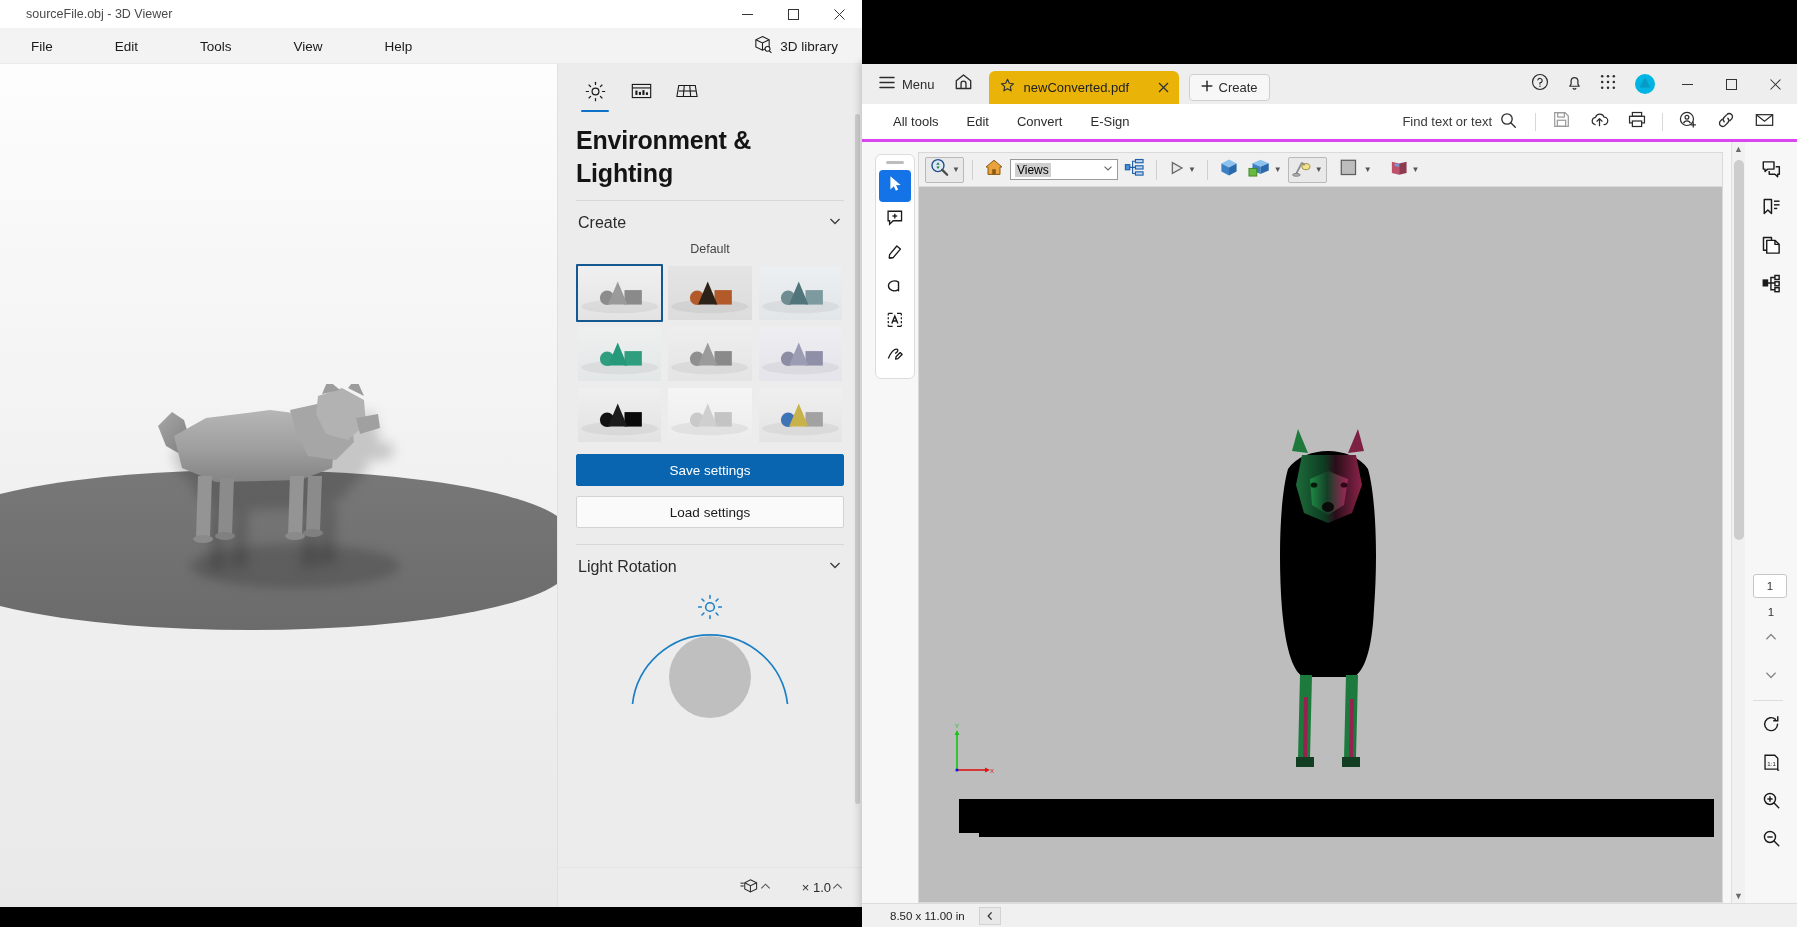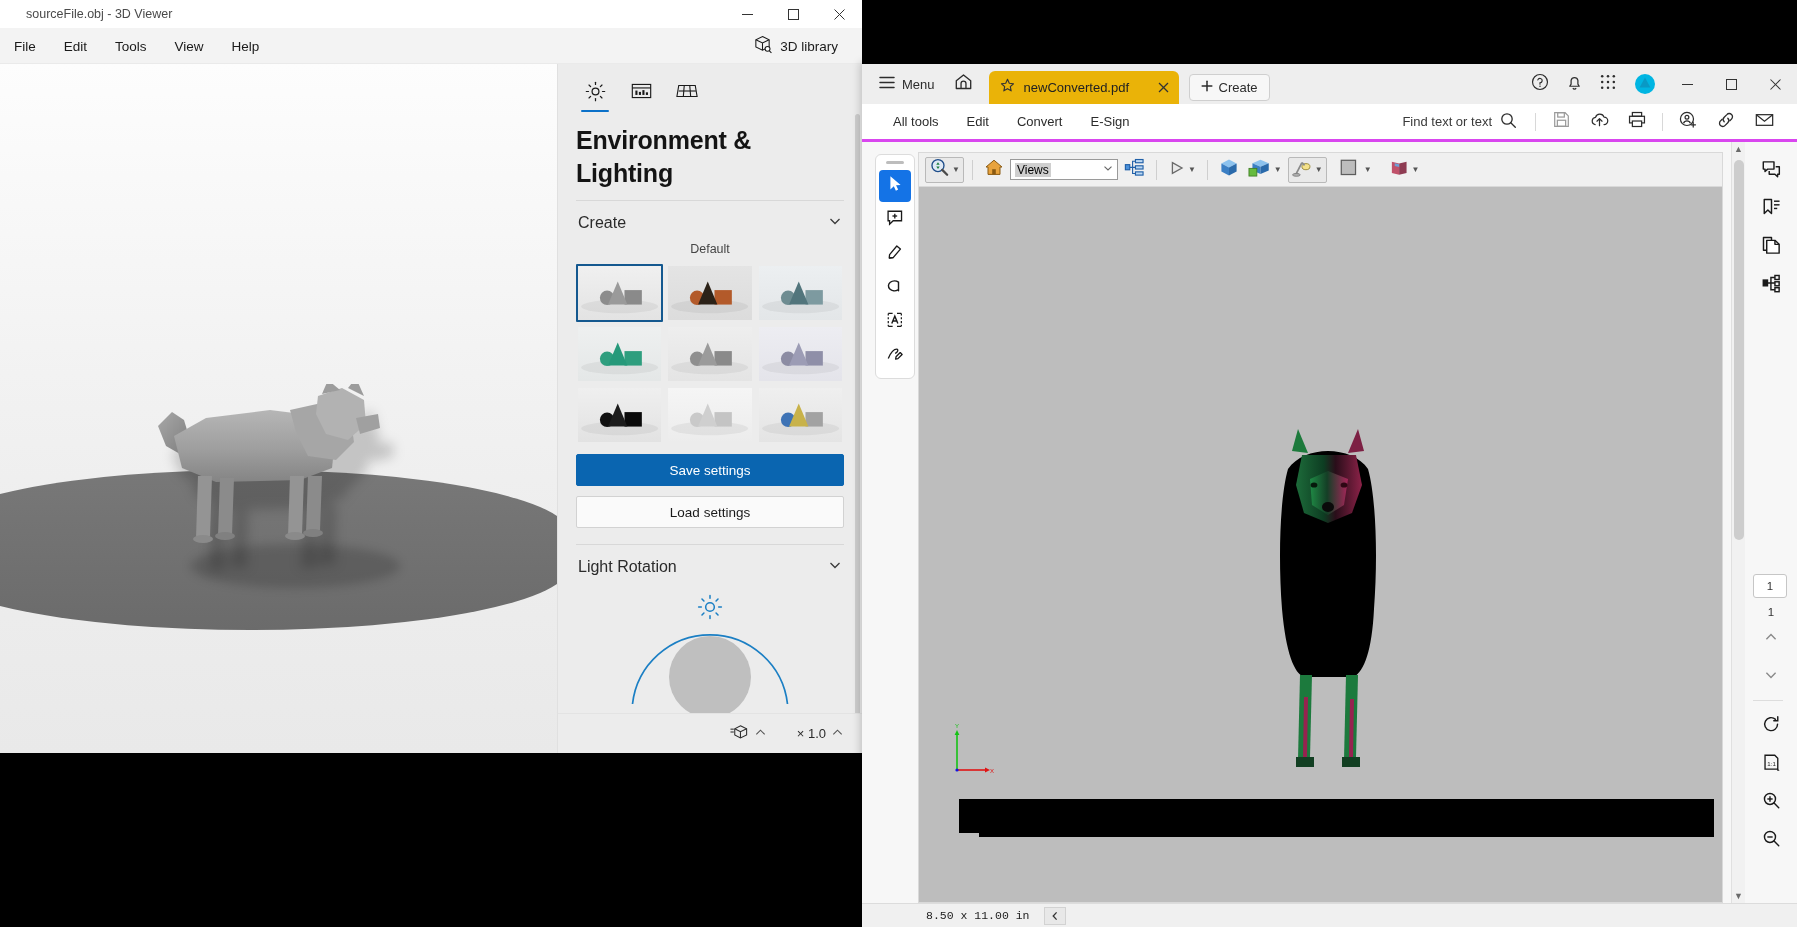--- a/index.html
+++ b/index.html
@@ -7,21 +7,21 @@
   html, body {
     width: 1797px; height: 927px;
     overflow: hidden;
     font-family: "Liberation Sans", sans-serif;
     background: #000;
   }
   .root { position: relative; width: 1797px; height: 927px; }
 
   
   .viewer-win {
-    position: absolute; left: 0; top: 0; width: 862px; height: 753px;
+    position: absolute; left: 0; top: 0; width: 862px; height: 907px;
     background: #86efac;
   }
   .viewer-titlebar {
     height: 28px; background: #ffffff; display: flex; align-items: center;
     position: relative;
   }
   .viewer-title {
     font-size: 12.5px; color: #4a4a4a; margin-left: 26px;
     font-family: "Liberation Sans", sans-serif;
   }
@@ -33,21 +33,21 @@
   .win-ctrl svg { display: block; }
 
   .viewer-menubar {
     height: 36px; background: #f3f3f3; display: flex; align-items: center;
     position: relative; border-bottom: 1px solid #eaeaea;
   }
   .menu-item {
     font-size: 13.5px; color: #1a1a1a; padding: 6px 0; margin-left: 0;
     font-family: "Liberation Sans", sans-serif;
   }
-  .menu-item-box { padding: 5px 14px; cursor: default; }
+  .menu-item-box { padding: 5px 31px; cursor: default; }
   .lib-button {
     position: absolute; right: 14px; top: 4px; height: 28px;
     display: flex; align-items: center; gap: 8px; padding: 0 10px;
     font-size: 13.5px; color: #1a1a1a; cursor: default;
   }
 
   .viewer-body { position: absolute; top: 64px; left: 0; right: 0; bottom: 0; display: flex; }
 
   
   .canvas3d {
@@ -118,21 +118,21 @@
   .rot-dial { position: relative; height: 160px; margin-top: 10px; }
   .dial-knob {
     position: absolute; left: 50%; top: 44px; transform: translateX(-50%);
     width: 82px; height: 82px; border-radius: 50%; background: #bfbfbf;
   }
 
   .panel-footer {
     height: 40px; background: #ececec; display: flex; align-items: center;
     justify-content: flex-end; gap: 0; padding-right: 12px; border-top: 1px solid #e3e3e3;
   }
-  .foot-ctrl { display: flex; align-items: center; gap: 5px; padding: 0 6px; cursor: default; }
+  .foot-ctrl { display: flex; align-items: center; padding: 0 6px; cursor: default; }
   .foot-val { font-size: 13px; color: #2b2b2b; }
   .scrollbar-track {
     position: absolute; right: 1px; top: 0; width: 5px; height: 100%; background: transparent;
   }
   .scrollbar-thumb {
     position: absolute; right: 1px; top: 2px; width: 5px; height: 690px;
     background: #cdcdcd; border-radius: 3px;
   }
 
   
@@ -239,21 +239,21 @@
   .rt-btn { width: 36px; height: 38px; display: flex; align-items: center; justify-content: center; cursor: default; }
   .rt-pagebox {
     width: 34px; height: 24px; border: 1px solid #c6c6c6; border-radius: 3px; background: #fff;
     display: flex; align-items: center; justify-content: center; font-size: 11.5px; color: #333;
   }
   .rt-total { font-size: 11.5px; color: #333; margin-top: 8px; }
   .rt-sep { width: 30px; height: 1px; background: #ddd; margin: 6px 0; }
 
   .acro-status {
     height: 24px; background: #f0f0f0; border-top: 1px solid #dcdcdc;
-    display: flex; align-items: center; padding-left: 64px; gap: 14px; font-family: Liberation Mono, monospace;
+    display: flex; align-items: center; padding-left: 28px; gap: 14px;
   }
   .status-size { font-size: 11.5px; color: #222; }
   .status-arrow {
     width: 22px; height: 18px; display: flex; align-items: center; justify-content: center;
     border: 1px solid #d2d2d2; background: #e8e8e8; font-size: 10px; color: #333; cursor: default;
   }
 </style>
 </head>
 <body>
 

